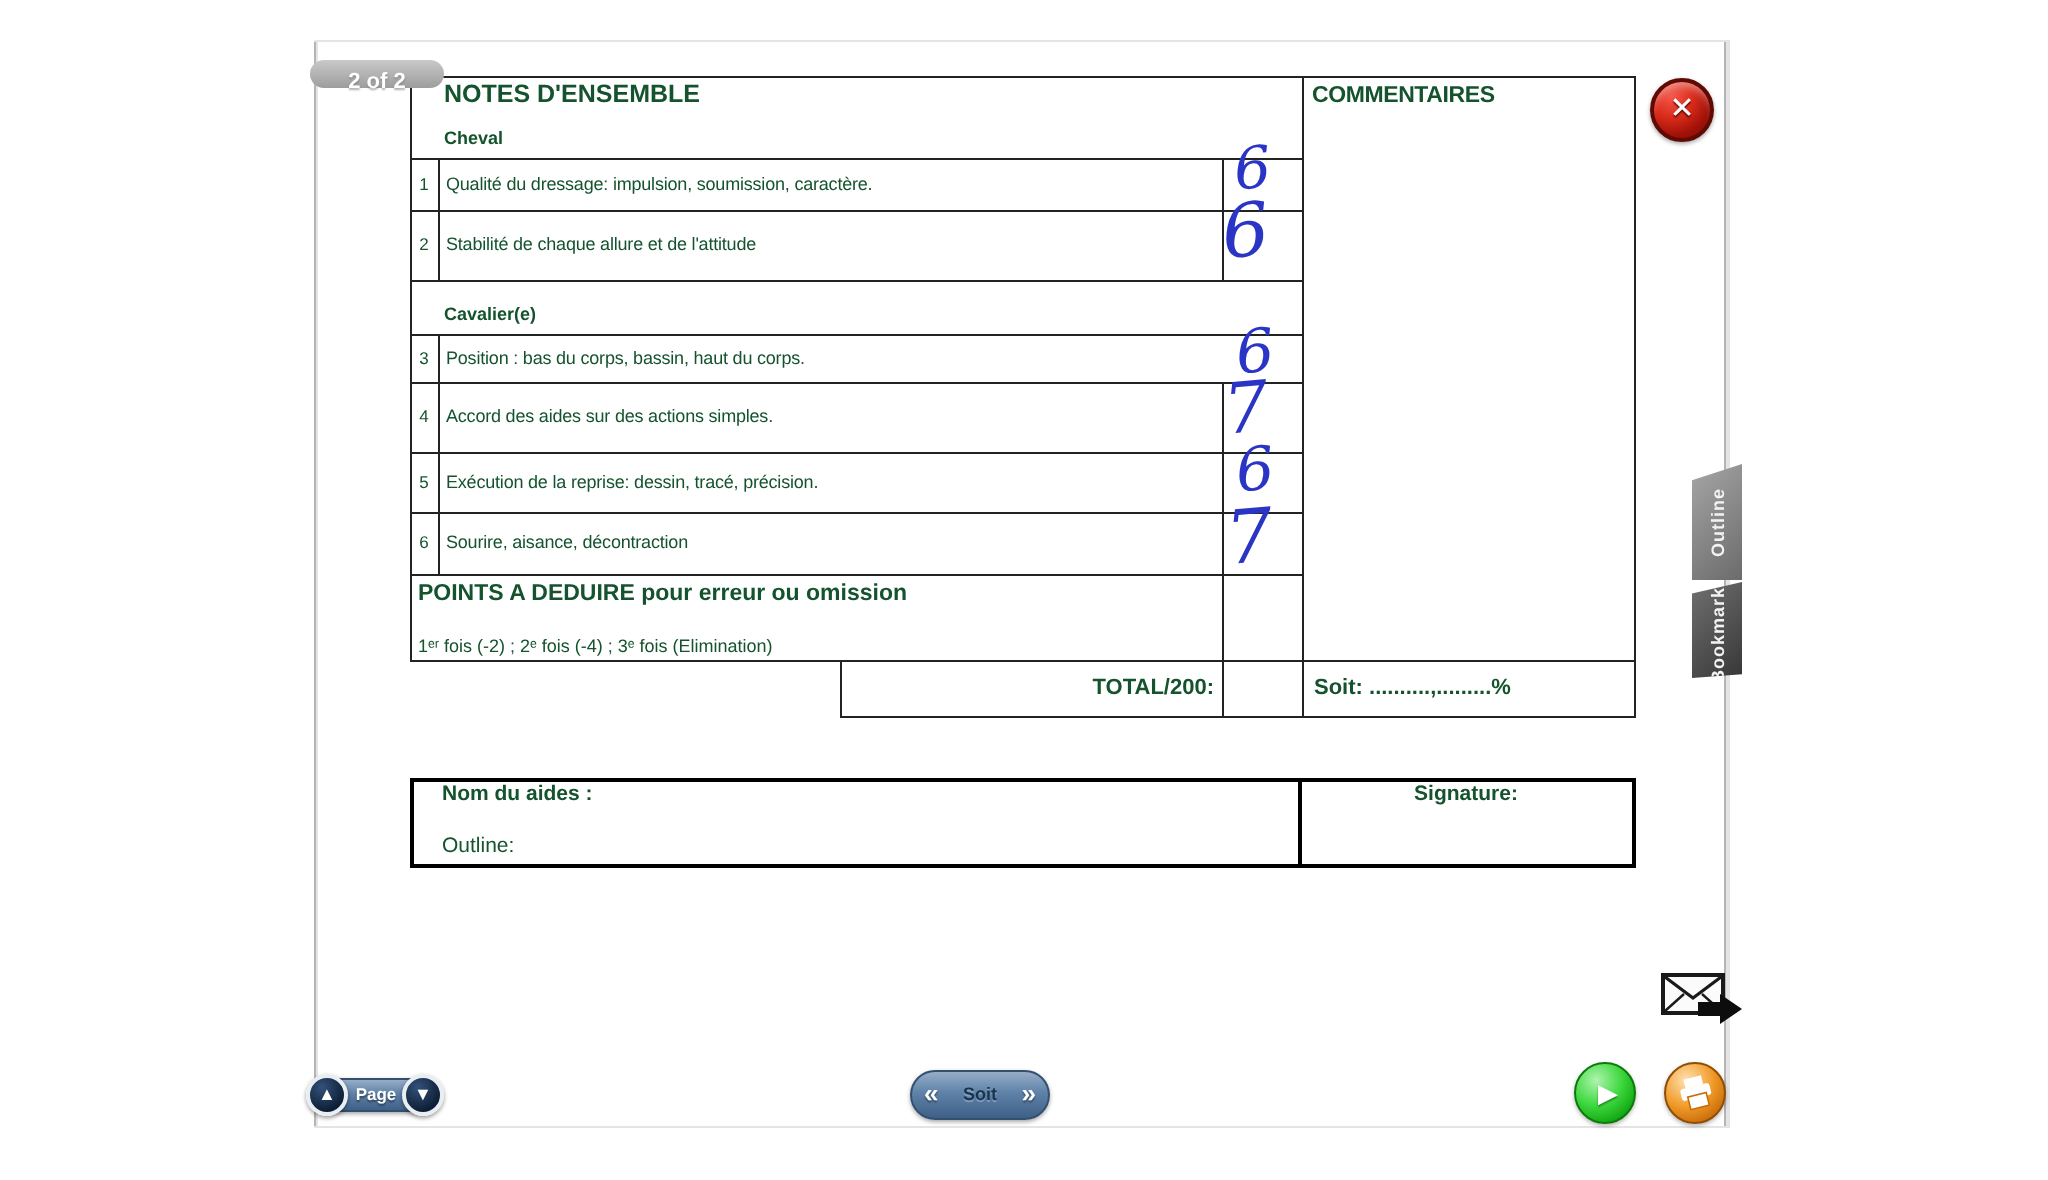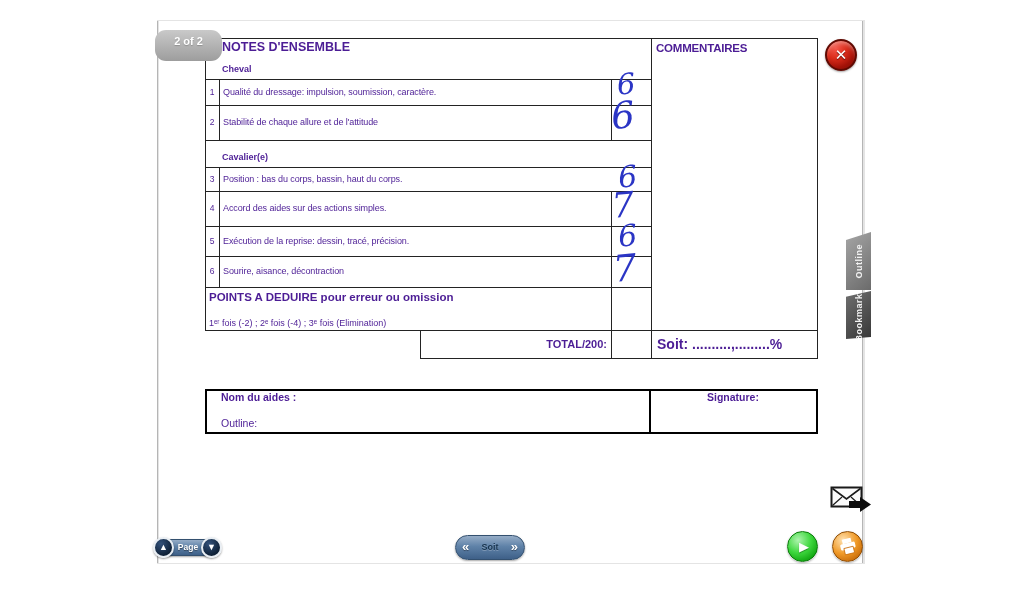--- a/index.html
+++ b/index.html
@@ -11,58 +11,58 @@
   
   .edge{position:absolute;background:#b5b5b5;z-index:1;}
   .edge.light{background:#e4e4e4;}
 
   
   .hline,.vline{position:absolute;background:#232323;z-index:2;}
   .hline{height:1px;}
   .vline{width:1px;}
 
   
-  .t{position:absolute;color:#4c1d95;z-index:3;white-space:nowrap;}
+  .t{position:absolute;color:#14532d;z-index:3;white-space:nowrap;}
   .title{left:222px;top:40px;font-size:12.5px;font-weight:bold;}
   .cheval{left:222px;top:64px;font-size:9px;font-weight:bold;}
   .commentaires{left:656px;top:42px;font-size:11.5px;font-weight:bold;letter-spacing:-0.2px;}
   .cavalier{left:222px;top:152px;font-size:9px;font-weight:bold;}
   .rownum{width:14px;left:205px;text-align:center;font-size:8.5px;}
   .rowlabel{left:223px;font-size:9px;letter-spacing:-0.1px;}
   .r1{top:79px;height:26px;line-height:26px;}
   .r2{top:105px;height:35px;line-height:35px;}
   .r3{top:167px;height:24px;line-height:24px;}
   .r4{top:191px;height:35px;line-height:35px;}
   .r5{top:226px;height:30px;line-height:30px;}
   .r6{top:256px;height:31px;line-height:31px;}
   .points-title{left:209px;top:291px;font-size:11.5px;font-weight:bold;}
   .points-detail{left:209px;top:308px;font-size:9px;margin-top:10px;}
   .total{left:420px;top:330px;width:187px;height:28px;line-height:28px;text-align:right;font-size:11px;font-weight:bold;}
-  .soit{left:657px;top:330px;height:28px;line-height:28px;font-size:14px;font-weight:bold;}
+  .soit{left:657px;top:330px;height:28px;line-height:28px;font-size:11px;font-weight:bold;}
   .soit .dots{font-weight:bold;}
 
   
   .score{position:absolute;color:#2b35c5;font-family:"DejaVu Serif",serif;font-style:italic;
     line-height:1;transform:rotate(-5deg);z-index:4;}
   .sc1{left:617px;top:70px;font-size:29px;}
   .sc2{left:611px;top:97px;font-size:37px;}
   .sc3{left:618px;top:162px;font-size:30px;}
   .sc4{left:612px;top:188px;font-size:35px;}
   .sc5{left:618px;top:221px;font-size:30px;}
   .sc6{left:613px;top:250px;font-size:37px;}
 
   
   .judge{left:205px;top:389px;width:613px;height:45px;border:2px solid #000;box-sizing:border-box;z-index:3;}
   .judge-divider{left:649px;top:389px;width:2px;height:45px;background:#000;z-index:4;}
   .judge-name{left:221px;top:391px;font-size:10.5px;font-weight:bold;}
   .judge-position{left:221px;top:417px;font-size:10.5px;}
   .judge-signature{left:651px;top:391px;width:164px;text-align:center;font-size:10.5px;font-weight:bold;}
 
   
-  .badge{left:155px;top:30px;width:67px;height:31px;border-radius:11px;z-index:6;
+  .badge{left:155px;top:30px;width:67px;height:14px;border-radius:11px;z-index:6;
     background:linear-gradient(#c9c9c9,#9d9d9d);color:#fff;font-size:11px;font-weight:bold;
     text-align:center;line-height:22px;text-shadow:0 1px 1px rgba(120,120,120,.6);}
 
   
   .close-btn{left:825px;top:39px;width:32px;height:32px;border-radius:50%;z-index:6;cursor:pointer;
     background:radial-gradient(circle at 32% 26%,#f4564a 0%,#d92b1a 38%,#a31208 68%,#780c04 100%);
     border:2px solid #5f0a03;box-sizing:border-box;
     box-shadow:inset 0 5px 5px -3px rgba(255,255,255,.5),0 1px 2px rgba(0,0,0,.35);}
   .close-btn span{display:block;width:100%;text-align:center;line-height:27px;color:#fff;
     font-size:15px;font-weight:bold;text-shadow:0 1px 1px rgba(60,0,0,.8);}

